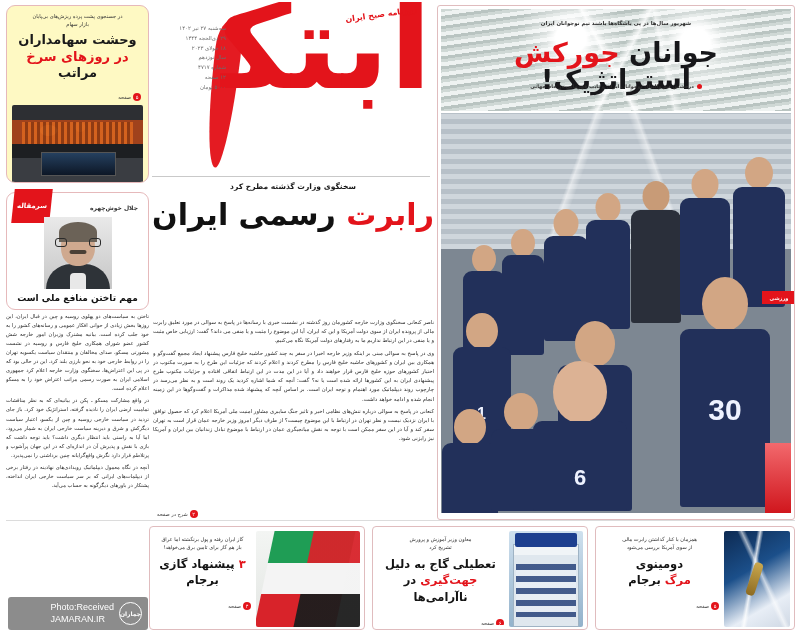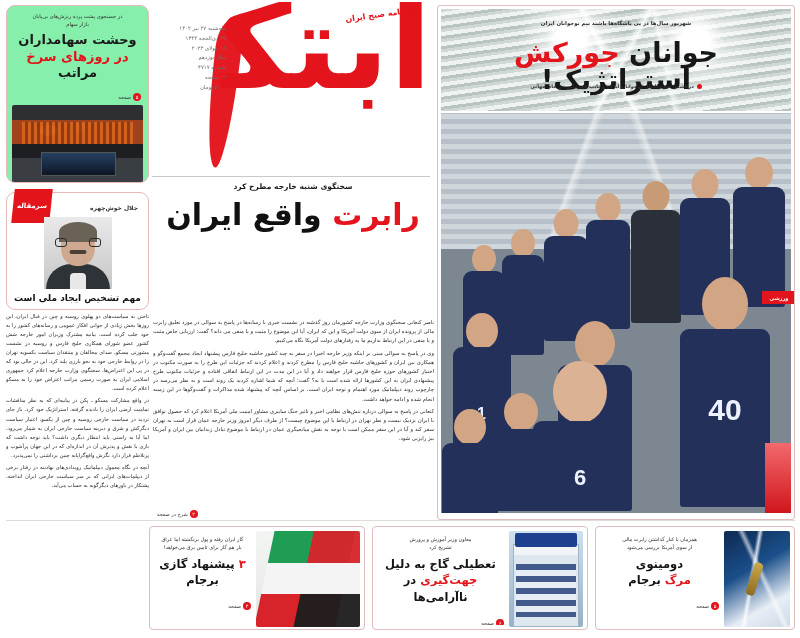--- a/index.html
+++ b/index.html
@@ -22,21 +22,21 @@
   .pagebadge .dot{
     width:8px;height:8px;border-radius:50%;
     background:#e3141b;color:#fff;
     font-size:5px;line-height:8px;text-align:center;
     display:inline-block;
   }
 
   
   .box-bourse{
     position:absolute; left:6px; top:5px; width:143px; height:178px;
-    border:1px solid #e6b9bb; border-radius:9px; background:#86efac;
+    border:1px solid #e6b9bb; border-radius:9px; background:#fef9c3;
     padding:5px 5px 0 5px; overflow:hidden;
   }
   .box-bourse .kick{
     font-size:5.2px; line-height:1.55; color:#333; text-align:center;
     letter-spacing:0; margin-top:1px;
   }
   .box-bourse .hl{
     font-size:13px; font-weight:bold; color:#1a1a1a; text-align:center;
     line-height:1.28; margin-top:4px; letter-spacing:-0.3px;
   }
@@ -362,23 +362,23 @@
       <div>۱۸ جولای ۲۰۲۳</div>
       <div>سال نوزدهم</div>
       <div>شماره ۴۷۱۷</div>
       <div>۱۲ صفحه</div>
       <div>۵۰۰۰ تومان</div>
     </div>
     <div class="mast-rule"></div>
   </div>
 
   <div class="main-head">
-    <div class="main-kick">سخنگوی شنبه خارجه مطرح کرد</div>
+    <div class="main-kick">سخنگوی وزارت گذشته مطرح کرد</div>
     <div class="main-hl">
-      <span class="rd">رابرت</span><span> واقع ایران</span>
+      <span class="rd">رابرت</span><span> رسمی ایران</span>
     </div>
   </div>
 
   <div class="main-body">
     <p>ناصر کنعانی سخنگوی وزارت خارجه کشورمان روز گذشته در نشست خبری با رسانه‌ها در پاسخ به سوالی در مورد تعلیق رابرت مالی از پرونده ایران از سوی دولت آمریکا و این که ایران، آیا این موضوع را مثبت و یا منفی می داند؟ گفت: ارزیابی خاص مثبت و یا منفی در این ارتباط نداریم ما به رفتارهای دولت آمریکا نگاه می‌کنیم.</p>
     <p>وی در پاسخ به سوالی مبنی بر اینکه وزیر خارجه اخیرا در سفر به چند کشور حاشیه خلیج فارس پیشنهاد ایجاد مجمع گفت‌وگو و همکاری بین ایران و کشورهای حاشیه خلیج فارس را مطرح کردند و اعلام کردند که جزئیات این طرح را به صورت مکتوب در اختیار کشورهای حوزه خلیج فارس قرار خواهند داد و آیا در این مدت در این ارتباط اتفاقی افتاده و جزئیات مکتوب طرح پیشنهادی ایران به این کشورها ارائه شده است یا نه؟ گفت: آنچه که شما اشاره کردید یک روند است و به نظر می‌رسد در چارچوب روند دیپلماتیک مورد اهتمام و توجه ایران است. بر اساس آنچه که پیشنهاد شده مذاکرات و گفت‌وگوها در این زمینه انجام شده و ادامه خواهد داشت.</p>
     <p>کنعانی در پاسخ به سوالی درباره تنش‌های نظامی اخیر و تاثیر جنگ سایبری مشاور امنیت ملی آمریکا اعلام کرد که حصول توافق با ایران نزدیک نیست و نظر تهران در ارتباط با این موضوع چیست؟ از طرف دیگر امروز وزیر خارجه عمان قرار است به تهران سفر کند و آیا در این سفر ممکن است با توجه به نقش میانجیگری عمان در ارتباط با موضوع تبادل زندانیان بین ایران و آمریکا نیز رایزنی شود.</p>
   </div>
   <div class="main-more">
     <span class="pagebadge">
@@ -393,29 +393,36 @@
     <div class="edit-photo">
       <div class="bg"></div>
       <div class="body"></div>
       <div class="shirt"></div>
       <div class="head"></div>
       <div class="hair"></div>
       <div class="g1"></div>
       <div class="g2"></div>
       <div class="mous"></div>
     </div>
-    <div class="edit-title">مهم تشخیص ایجاد ملی است</div>
+    <div class="edit-title">مهم تاختن منافع ملی است</div>
   </div>
 
   <div class="edit-text">
     <p>تاختن به سیاست‌های دو پهلوی روسیه و چین در قبال ایران، این روزها بخش زیادی از حوانی افکار عمومی و رسانه‌های کشور را به خود جلب کرده است. بیانیه مشترک وزیران امور خارجه شش کشور عضو شورای همکاری خلیج فارس و روسیه در نشست مشورتی مسکو، صدای مخالفان و منتقدان سیاست یکسویه تهران را در روابط خارجی خود به نحو بارزی بلند کرد. این در حالی بود که در پی این اعتراض‌ها، سخنگوی وزارت خارجه اعلام کرد جمهوری اسلامی ایران به صورت رسمی مراتب اعتراض خود را به مسکو اعلام کرده است.</p>
     <p>در واقع مشارکت مسکو ـ پکن در بیانیه‌ای که به نظر مناقشات تمامیت ارضی ایران را نادیده گرفته، استراتژیک خود کرد. باز جای تردید در سیاست خارجی روسیه و چین از یکسو، اعتبار سیاست دیگرکش و شرق و دیرینه سیاست خارجی ایران به شمار می‌رود، اما آیا به راستی باید انتظار دیگری داشت؟ باید توجه داشت که بازی با نقش و پذیرش آن در اندازه‌ای که در این جهان پرآشوب و پرتلاطم قرار دارد نگرش واقع‌گرایانه چنین برداشتی را نمی‌پذیرد.</p>
     <p>آنچه در نگاه معمول دیپلماتیک رویدادی‌های نهادینه در رفتار برخی از دیپلمات‌های ایرانی که بر سر سیاست خارجی ایران انداخته، پشتکار در باورهای دیگرگونه به حساب می‌آید.</p>
   </div>
 
+  <div class="wm">
+    <div class="seal">جماران</div>
+    <div class="lines">
+      <div class="l1">Photo:Received</div>
+      <div class="l2">JAMARAN.IR</div>
+    </div>
+  </div>
 
   <div class="box-sport">
 
     <div class="sport-banner">
       <div class="xline"></div>
       <div class="flare"></div>
       <div class="flare2"></div>
       <div class="sport-kick">شهریور سال‌ها در پی باشگاه‌ها باشند تیم نوجوانان ایران</div>
       <div class="sport-hl"><span>جوانان </span><span class="rd">جورکش </span><span>استراتژیک!</span></div>
       <div class="sport-sub"><span class="dot"></span><span>درخشش تیم والیبال نوجوانان ایران و نایب قهرمانی در جام جهانی</span></div>
@@ -463,21 +470,21 @@
           <div class="num" style="top:92px;font-size:16px;">1</div>
         </div>
         <div class="pl" style="left:33%;top:52%;width:76px;height:190px;">
           <div class="h" style="top:0;width:40px;height:46px;"></div>
           <div class="t" style="top:44px;width:74px;height:146px;"></div>
           <div class="num" style="top:98px;font-size:25px;">3</div>
         </div>
         <div class="pl" style="left:68%;top:41%;width:92px;height:230px;">
           <div class="h" style="top:0;width:46px;height:54px;"></div>
           <div class="t" style="top:52px;width:90px;height:178px;"></div>
-          <div class="num" style="top:116px;font-size:30px;">40</div>
+          <div class="num" style="top:116px;font-size:30px;">30</div>
         </div>
 
         <div class="pl" style="left:0%;top:74%;width:58px;height:110px;">
           <div class="h" style="top:0;width:32px;height:36px;"></div>
           <div class="t" style="top:34px;width:56px;height:76px;"></div>
         </div>
         <div class="pl" style="left:14%;top:70%;width:62px;height:118px;">
           <div class="h" style="top:0;width:34px;height:38px;"></div>
           <div class="t" style="top:36px;width:60px;height:82px;"></div>
         </div>

